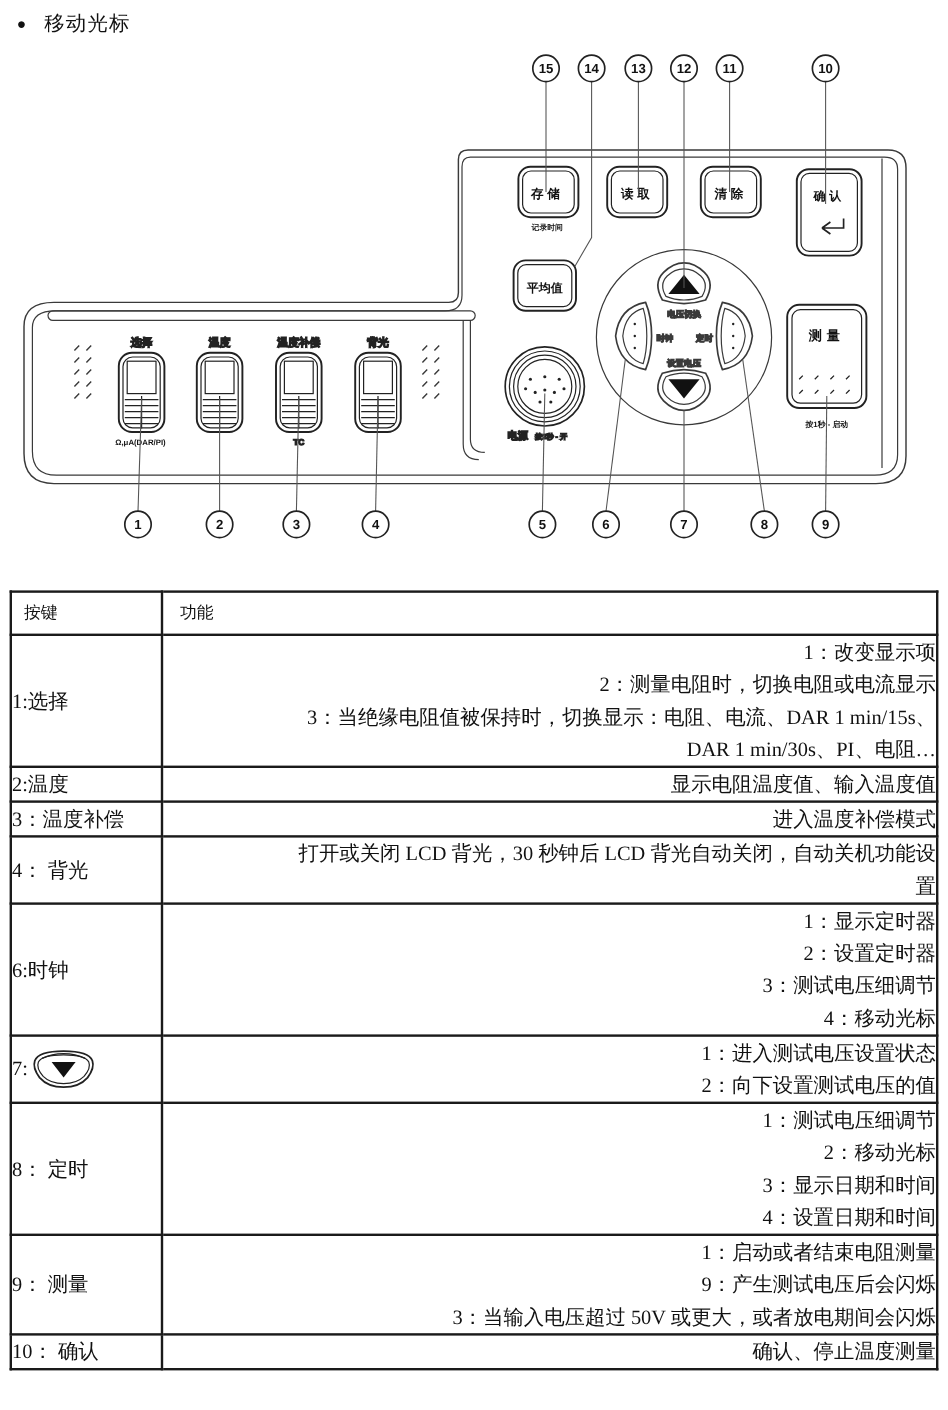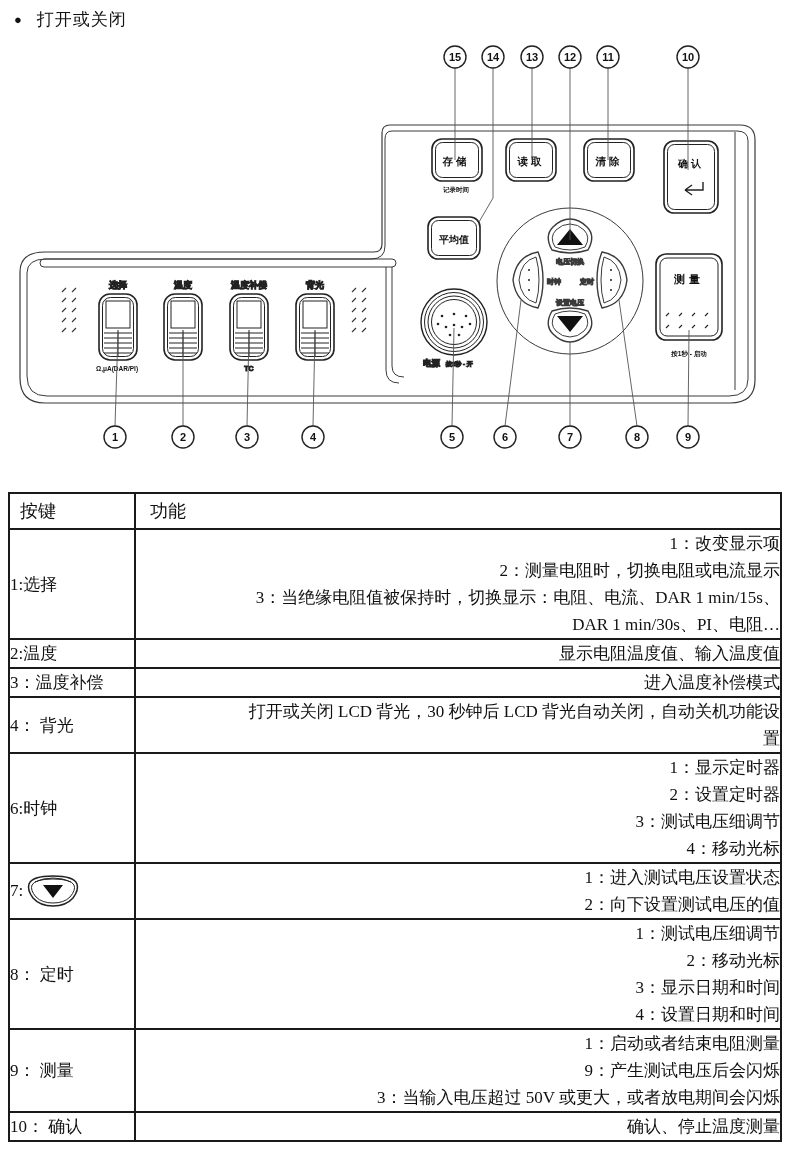--- a/index.html
+++ b/index.html
@@ -9,36 +9,36 @@
   #title{position:absolute;left:14px;top:8px;font-size:17px;letter-spacing:1px;}
   #title .bullet{font-size:13px;vertical-align:1px;margin-right:14px;}
   
   #drawing{position:absolute;left:0;top:0;}
   svg text{font-family:"Liberation Sans",sans-serif;fill:#111;}
   .lbl{font-weight:bold;}
   
   #fn-table{position:absolute;left:8px;top:492px;width:774px;border-collapse:collapse;
             font-size:17px;}
   #fn-table th,#fn-table td{border:2px solid #1a1a1a;vertical-align:middle;padding:0;}
-  #fn-table th{height:34px;text-align:left;font-weight:normal;font-size:18px;}
+  #fn-table th{height:34px;text-align:left;font-weight:normal;font-size:14px;}
   #fn-table th.h-key{padding-left:10px;}
   #fn-table th.h-fn{padding-left:14px;}
   td.key{width:124px;padding-left:8px;white-space:nowrap;}
   td.key7{display:table-cell;}
   td.key7 .k7wrap{display:flex;align-items:center;gap:2px;}
   td.fn .ln{height:27px;line-height:27px;padding-left:12px;white-space:nowrap;text-align:right;}
   td.fn .ln.cont{padding-left:22px;}
 </style>
 </head>
 <body>
 
 <div id="page">
 
   <div id="title">
-    <span class="bullet">●</span><span>打开或关闭</span>
+    <span class="bullet">●</span><span>移动光标</span>
   </div>
 
   <svg id="drawing" width="790" height="470" viewBox="0 0 790 470">
     <g fill="none" stroke="#3a3a3a" stroke-width="1.2">
 
       <path d="M390 125 H740 Q755 125 755 140 V380 Q755 403 730 403 H45 Q20 403 20 378 V272 Q20 252 45 252 H374 Q382 252 382 244 V133 Q382 125 390 125 Z"></path>
 
       <path d="M392 131 H737 Q748 131 748 141 V379 Q748 396 729 396 H47 Q27 396 27 376 V273 Q27 259 46 259 H371 Q385 259 385 246 V139 Q385 131 392 131 Z" stroke-width="1"></path>
 
       <rect x="40" y="259" width="356" height="8" rx="4" stroke-width="1"></rect>

